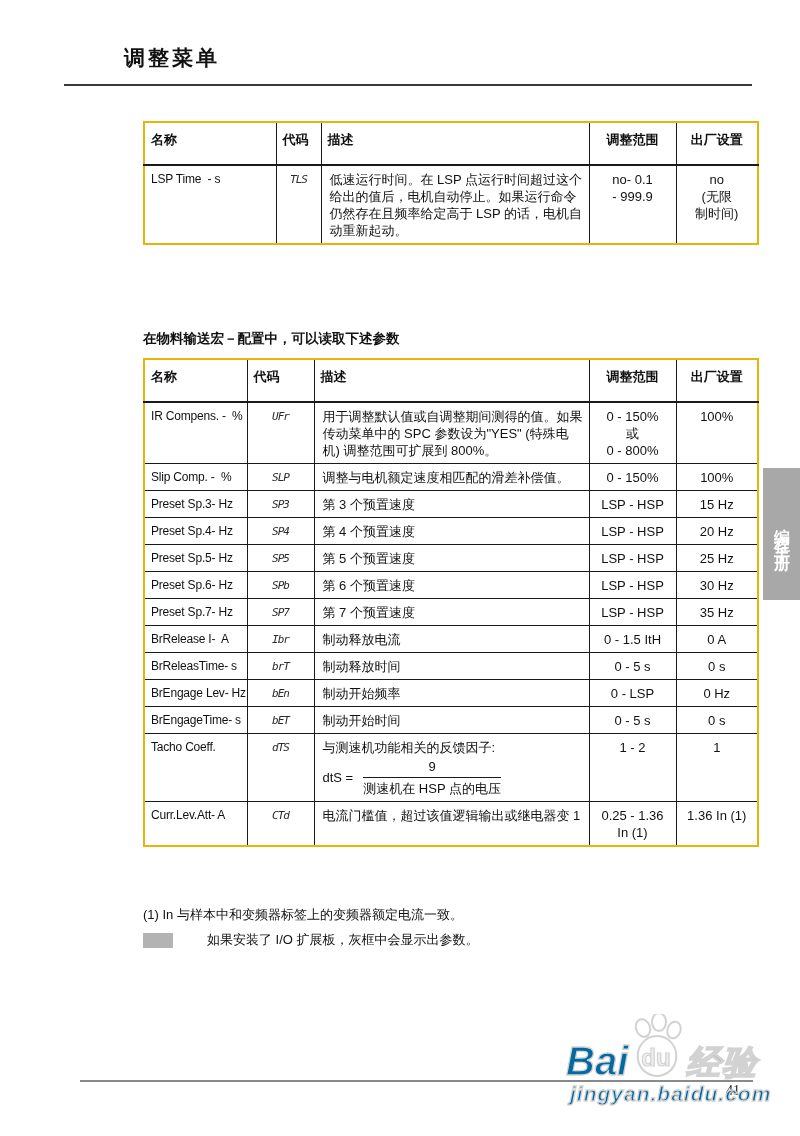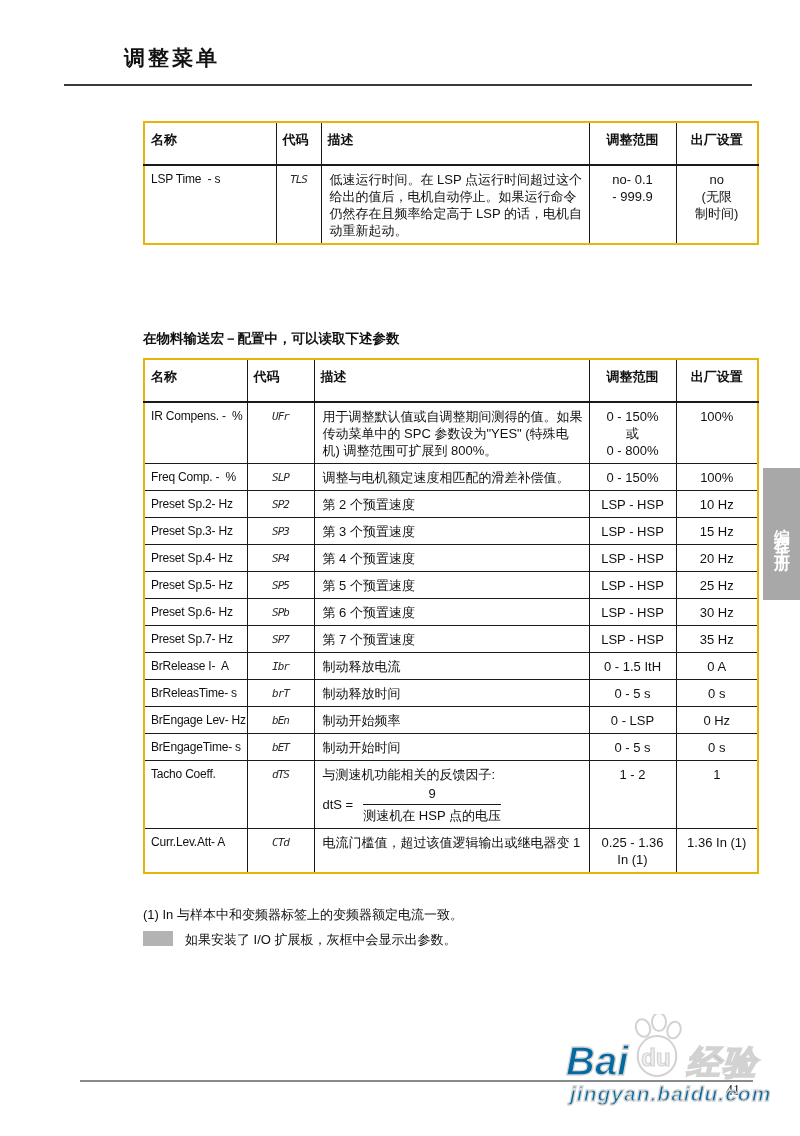--- a/index.html
+++ b/index.html
@@ -24,21 +24,21 @@
 
   .formula { display:flex; align-items:center; margin-top:2px; }
   .formula .lhs { margin-right:10px; }
   .formula .frac { display:inline-block; text-align:center; }
   .formula .frac .num { display:block; border-bottom:1.5px solid #1a1a1a; padding:0 34px 2px 34px; }
   .formula .frac .den { display:block; padding-top:2px; }
 
   .intro-line { position:absolute; left:143px; top:330px; font-size:13.5px; font-weight:bold; }
 
   .footnote-1 { position:absolute; left:143px; top:906px; font-size:13px; }
-  .footnote-2 { position:absolute; left:143px; top:931px; display:flex; align-items:flex-start; }
+  .footnote-2 { position:absolute; left:143px; top:931px; display:flex; align-items:center;gap:22px; }
   .gray-swatch { width:30px; height:15px; background:#b3b3b3; margin-right:12px; }
   .footnote-2 .fn-text { font-size:13px; }
 
   .sidebar-tab { position:absolute; left:763px; top:468px; width:37px; height:132px; background:#a8a8a8; display:flex; align-items:center; justify-content:center; }
   .sidebar-tab span { writing-mode:vertical-rl; text-orientation:upright; color:#ffffff; font-size:16px; font-weight:bold; letter-spacing:9px; }
 
   .bottom-rule { position:absolute; left:80px; top:1080px; width:673px; height:2px; background:#8a8a8a; }
   .page-number { position:absolute; left:726px; top:1083px; font-family:"Liberation Serif", serif; font-size:14px; color:#222; }
 
   .watermark { position:absolute; left:566px; top:1012px; width:200px; text-align:center; }
@@ -111,32 +111,25 @@
       <tr>
         <td class="cell-name">IR Compens. -  %</td>
         <td class="cell-code">UFr</td>
         <td class="cell-desc">用于调整默认值或自调整期间测得的值。如果传动菜单中的 SPC 参数设为"YES" (特殊电机) 调整范围可扩展到 800%。</td>
         <td class="cell-range">0 - 150%
 或
 0 - 800%</td>
         <td class="cell-factory">100%</td>
       </tr>
       <tr>
-        <td class="cell-name">Freq Comp. -  %</td>
+        <td class="cell-name">Slip Comp. -  %</td>
         <td class="cell-code">SLP</td>
         <td class="cell-desc">调整与电机额定速度相匹配的滑差补偿值。</td>
         <td class="cell-range">0 - 150%</td>
         <td class="cell-factory">100%</td>
-      </tr>
-      <tr>
-        <td class="cell-name">Preset Sp.2- Hz</td>
-        <td class="cell-code">SP2</td>
-        <td class="cell-desc">第 2 个预置速度</td>
-        <td class="cell-range">LSP - HSP</td>
-        <td class="cell-factory">10 Hz</td>
       </tr>
       <tr>
         <td class="cell-name">Preset Sp.3- Hz</td>
         <td class="cell-code">SP3</td>
         <td class="cell-desc">第 3 个预置速度</td>
         <td class="cell-range">LSP - HSP</td>
         <td class="cell-factory">15 Hz</td>
       </tr>
       <tr>
         <td class="cell-name">Preset Sp.4- Hz</td>

